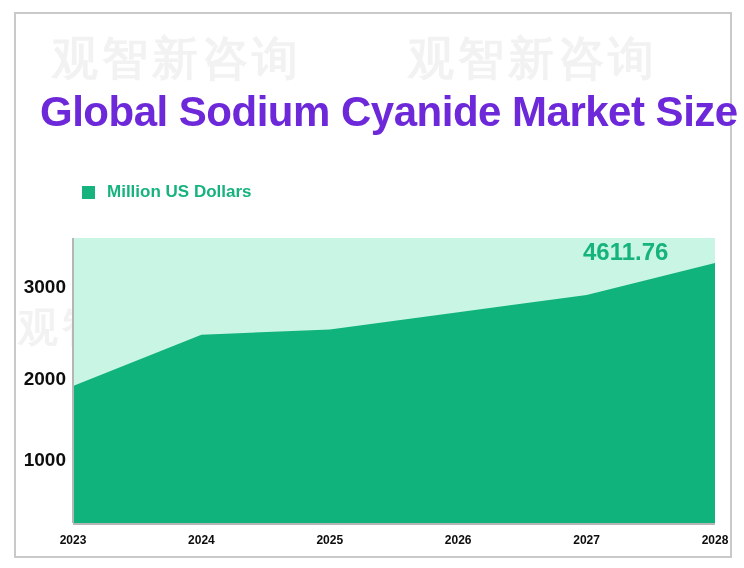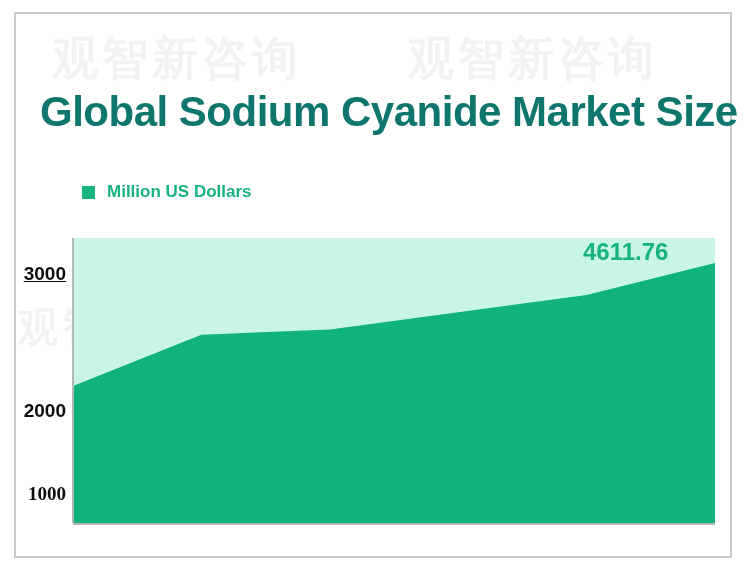--- a/index.html
+++ b/index.html
@@ -49,21 +49,21 @@
   .wm-4 { left: 330px; top: 470px; font-size: 38px; }
   .wm-5 { left: 560px; top: 470px; font-size: 38px; }
 
   .chart-title {
     position: absolute;
     left: 40px;
     top: 88px;
     font-family: "Liberation Sans", sans-serif;
     font-size: 42px;
     font-weight: 700;
-    color: #0f766e;
+    color: #6d28d9;
     letter-spacing: -0.5px;
     white-space: nowrap;
   }
 
   .legend {
     position: absolute;
     left: 82px;
     top: 182px;
     display: flex;
     align-items: center;
@@ -176,30 +176,38 @@
   <div class="watermark wm-5">观智新</div>
 
   <div class="chart-title">Global Sodium Cyanide Market Size</div>
 
   <div class="legend">
     <span class="legend-swatch"></span>
     <span class="legend-label">Million US Dollars</span>
   </div>
 
   <div class="y-ticks">
-      <div class="y-tick" style="top: 494px; font-family: Liberation Serif, serif;">1000</div>
-      <div class="y-tick" style="top: 378.534px; margin-top: 32px;">2000</div>
-      <div class="y-tick" style="top: 274px; text-decoration: underline;">3000</div>
+      <div class="y-tick" style="top: 460px;">1000</div>
+      <div class="y-tick" style="top: 378.534px;">2000</div>
+      <div class="y-tick" style="top: 287px;">3000</div>
     </div>
 
   <div class="plot-area">
     <svg class="plot-svg" viewBox="0 0 642 285" preserveAspectRatio="none">
       <polygon points="0.00,147.91 128.40,96.80 256.80,91.40 385.20,74.20 513.60,57.00 642.00,25.04 642,285 0,285" fill="#10b37c"></polygon>
     </svg>
   </div>
 
   <div class="y-axis-line"></div>
   <div class="x-axis-line"></div>
 
+  <div class="x-ticks">
+      <span class="x-tick" style="left: 0px;">2023</span>
+      <span class="x-tick" style="left: 128.4px;">2024</span>
+      <span class="x-tick" style="left: 256.8px;">2025</span>
+      <span class="x-tick" style="left: 385.2px;">2026</span>
+      <span class="x-tick" style="left: 513.6px;">2027</span>
+      <span class="x-tick" style="left: 642px;">2028</span>
+    </div>
 
   <div class="point-label pl-last">4611.76</div>
 
 </div>
 
 </body></html>

